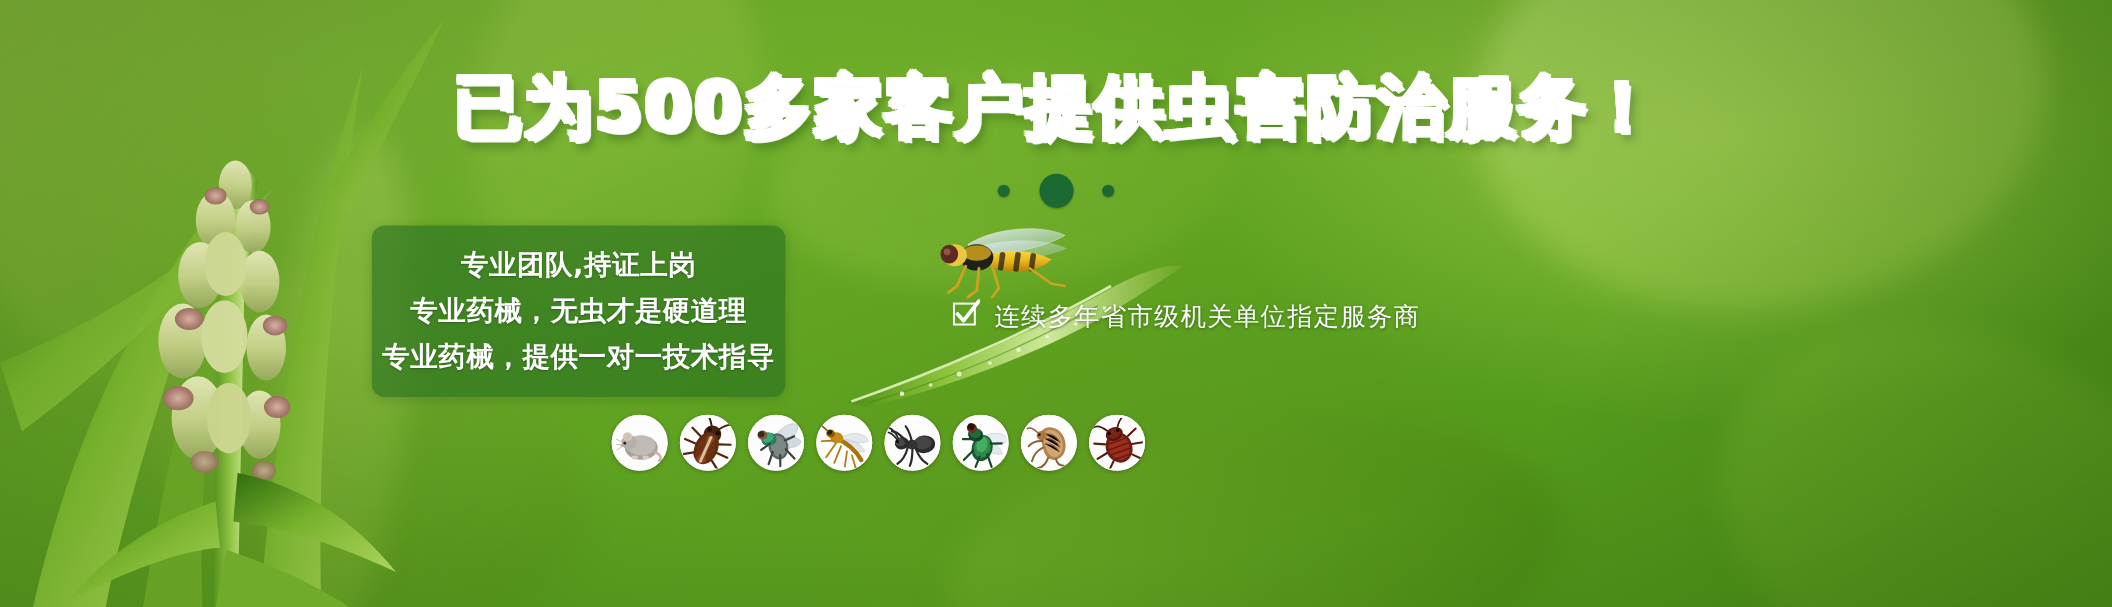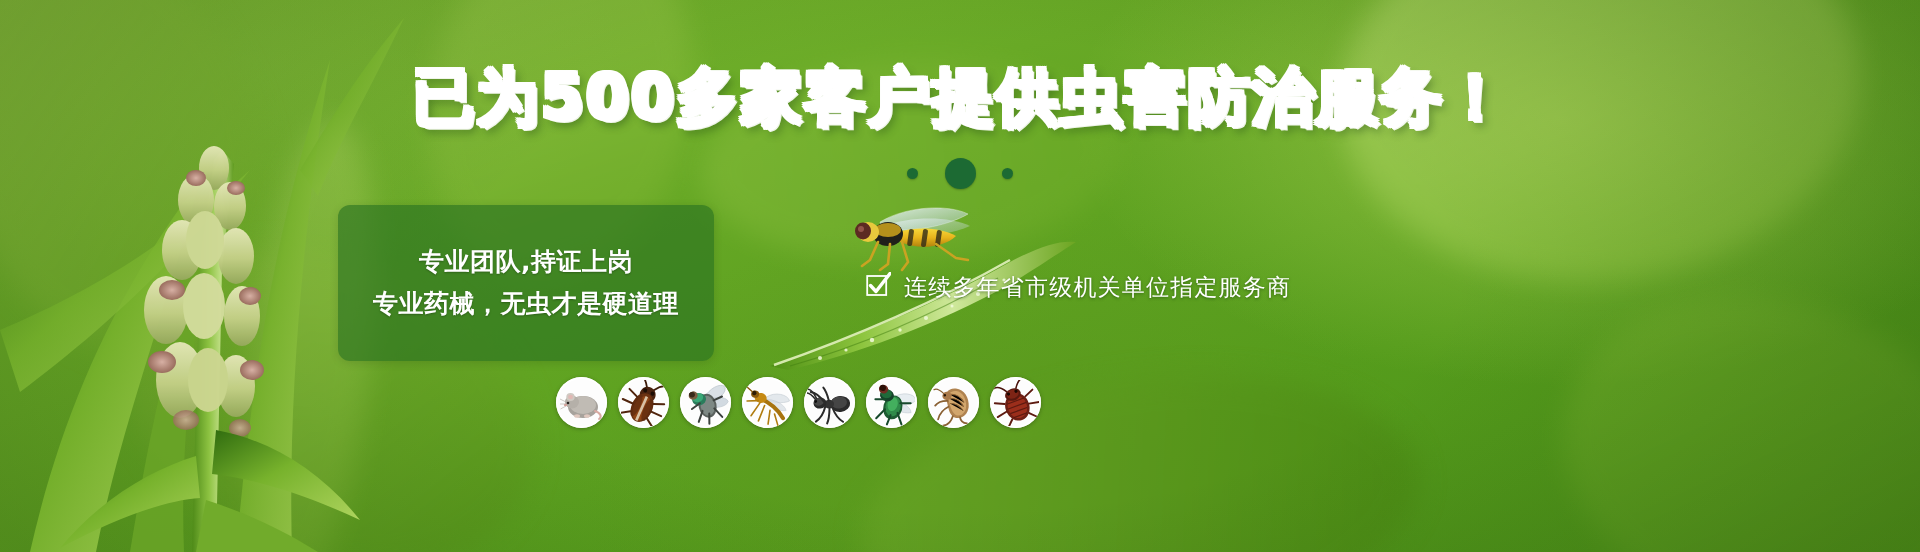--- a/index.html
+++ b/index.html
@@ -250,20 +250,21 @@
   <div class="dots">
     <span class="d-sm"></span>
     <span class="d-lg"></span>
     <span class="d-sm"></span>
   </div>
 
   <div class="panel"></div>
   <div class="panel-lines">
     <div class="pl pl1">专业团队,持证上岗</div>
     <div class="pl pl2">专业药械，无虫才是硬道理</div>
+    <div class="pl pl3">专业药械，提供一对一技术指导</div>
   </div>
 
   <div class="checklist">
     <div class="check-row">
       <span class="check-box">
         <svg width="25" height="25" viewBox="0 0 25 25">
           <rect x="1.2" y="4" width="19" height="19" fill="none" stroke="#ffffff" stroke-width="1.8"></rect>
           <path d="M4.5 13.5 L10 19.5 L24 1.5" fill="none" stroke="#ffffff" stroke-width="3.4" stroke-linecap="round" stroke-linejoin="round"></path>
         </svg>
       </span>

